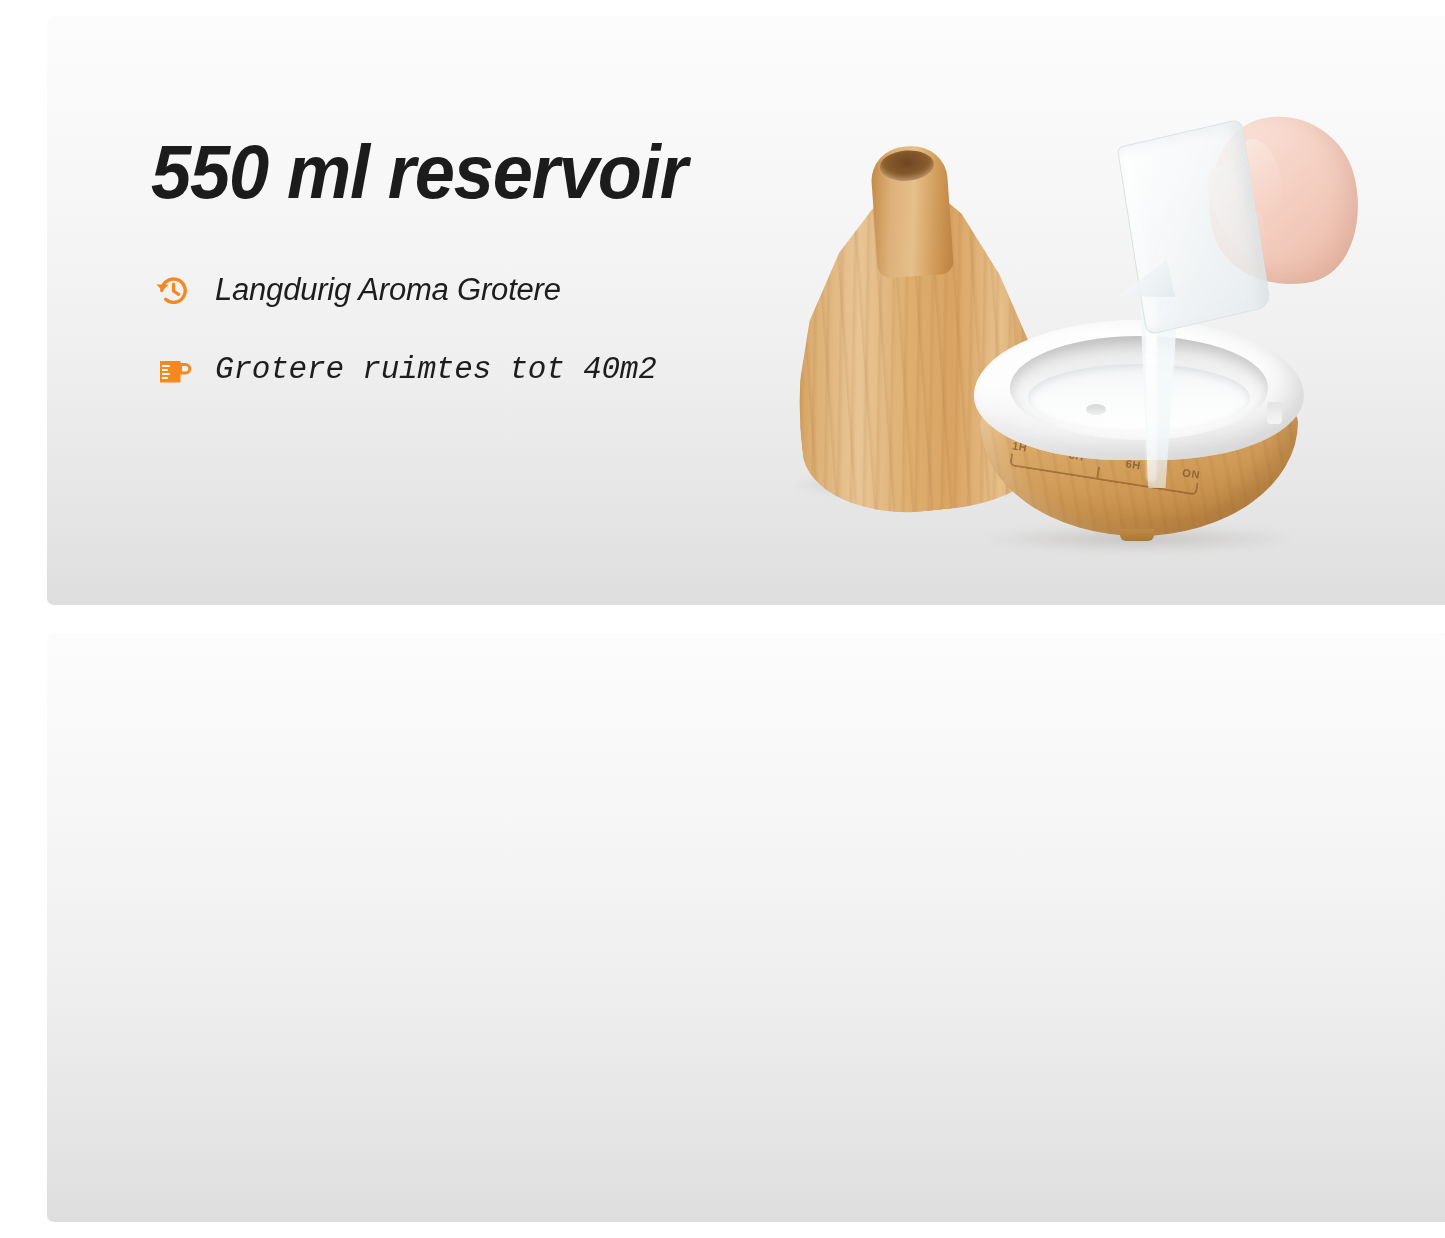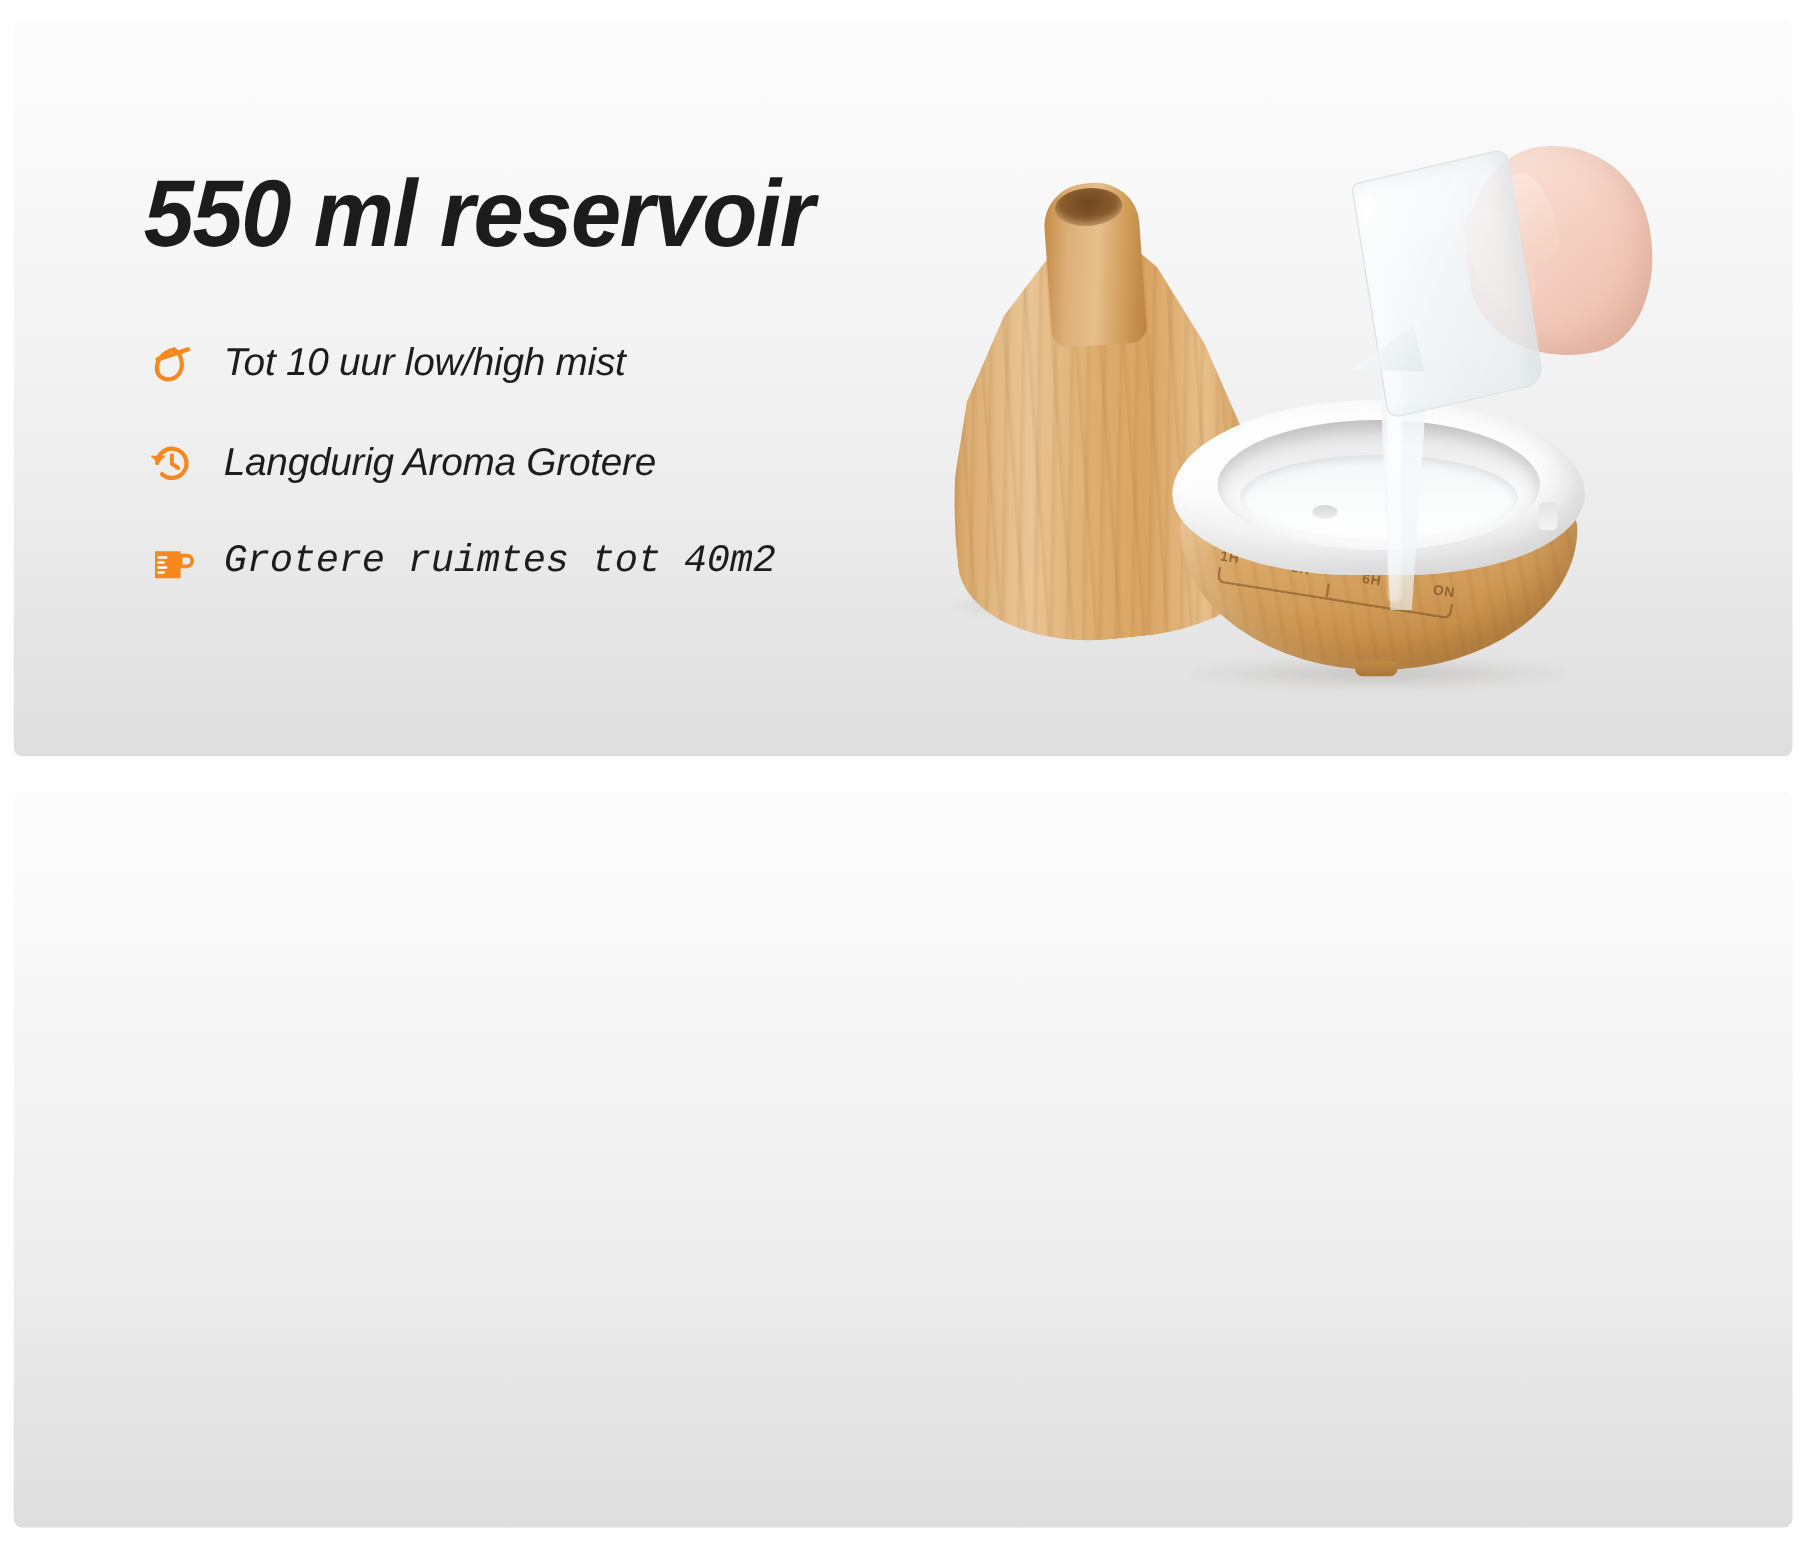--- a/index.html
+++ b/index.html
@@ -10,20 +10,21 @@
     background: #ffffff;
     font-family: "Liberation Sans", "DejaVu Sans", sans-serif;
     overflow: hidden;
   }
 
   .page {
     position: relative;
     width: 1175px;
     height: 1238px;
     background: #ffffff;
+    margin-left: 36px;
   }
 
   
   .panel {
     position: absolute;
     left: 11px;
     width: 1423px;
     border-radius: 7px;
     overflow: hidden;
     background: linear-gradient(180deg,
@@ -341,29 +342,20 @@
 
 <div class="page">
 
   <section class="panel panel-top">
 
     <div class="text-block tb-top">
       <h1 class="headline">550 ml reservoir</h1>
 
       <ul class="bullets">
 
-        <li class="bullet">
-          <span class="bullet-icon">
-            <svg width="40" height="40" viewBox="0 0 40 40">
-              <path d="M22.5 9.5 C13 12 8.5 18 8.5 24.5 C8.5 30 12.5 33.5 17.5 33.5 C24 33.5 28.5 28 28.5 21.5 C28.5 16.5 26 12 22.5 9.5 Z" fill="none" stroke="#F5881F" stroke-width="3.4" stroke-linecap="round"></path>
-              <path d="M9 17.5 L33.5 9.5" fill="none" stroke="#F5881F" stroke-width="3.4" stroke-linecap="round"></path>
-            </svg>
-          </span>
-          <span class="bullet-text">Tot 10 uur low/high mist</span>
-        </li>
 
         <li class="bullet">
           <span class="bullet-icon">
             <svg width="40" height="40" viewBox="0 0 40 40">
               <path d="M8.8 20.5 A11.7 11.7 0 1 1 12.6 29.3" fill="none" stroke="#F5881F" stroke-width="3.4" stroke-linecap="round"></path>
               <path d="M3.4 14.6 L9.6 20.8 L15.6 14.4 Z" fill="#F5881F"></path>
               <path d="M20.5 14.2 L20.5 21 L25.6 24.4" fill="none" stroke="#F5881F" stroke-width="3.2" stroke-linecap="round"></path>
             </svg>
           </span>
           <span class="bullet-text">Langdurig Aroma Grotere</span>

